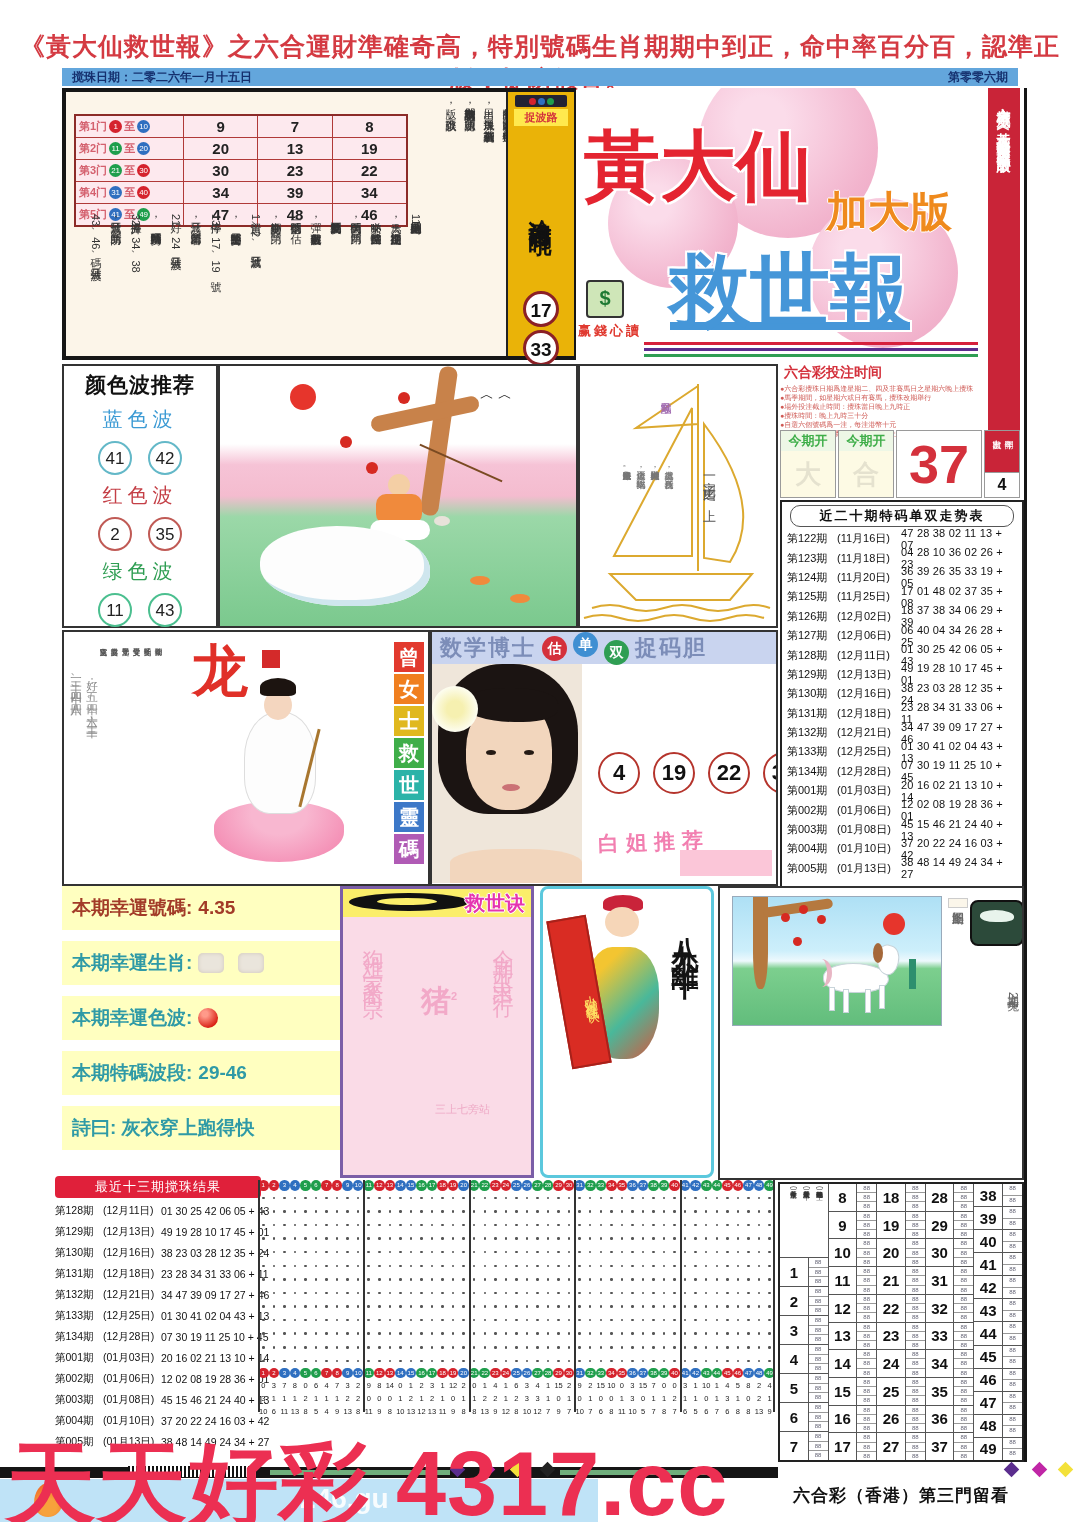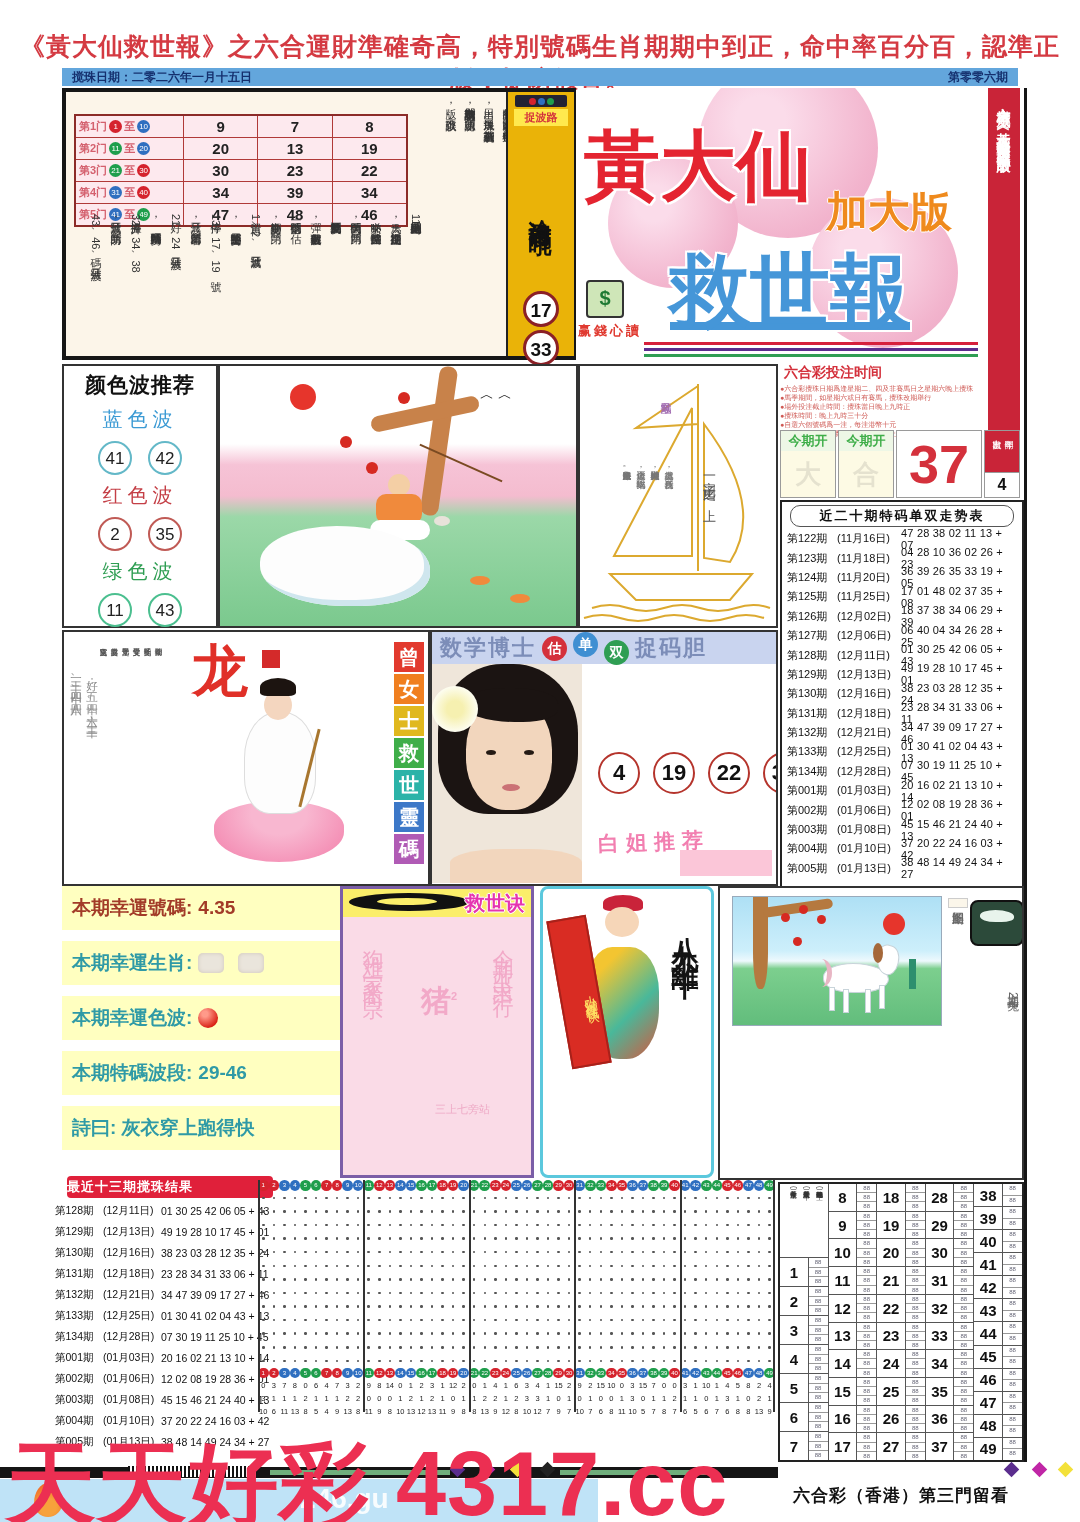--- a/index.html
+++ b/index.html
@@ -134,22 +134,22 @@
   
   .horsebox{left:718px;top:886px;width:306px;height:294px;border:2px solid #333;box-sizing:border-box;background:#fff;overflow:hidden;}
   .himg{left:12px;top:8px;width:210px;height:130px;border:1px solid #9ab;box-sizing:border-box;overflow:hidden;
       background:linear-gradient(180deg,#aee0f5 0%,#cdeffb 42%,#eef9fd 50%,#7ccf8e 56%,#62bd7c 100%);}
   .hlabel{left:228px;top:10px;font-size:12px;color:#666;background:#fbf6ea;border:1px solid #ccc;padding:4px 2px;line-height:14px;}
   .hlogo{left:250px;top:12px;width:50px;height:42px;background:#2c4a3a;border-radius:8px;border:2px solid #111;overflow:hidden;}
   .hlogo:before{content:"";position:absolute;left:8px;top:8px;width:34px;height:12px;background:#e8f4ec;border-radius:50% 60% 40% 50%;}
   .hnote{left:284px;top:96px;font-size:12px;color:#666;letter-spacing:2px;}
   
   .results{left:55px;top:1176px;width:240px;}
-  .res-title{width:206px;background:#e0203a;color:#fff;font-size:13px;font-weight:bold;text-align:left;
-      border-radius:4px;padding:2px 0;letter-spacing:1px;margin-bottom:2px;margin-left:12px;}
+  .res-title{width:206px;background:#e0203a;color:#fff;font-size:13px;font-weight:normal;text-align:center;
+      border-radius:4px;padding:2px 0;letter-spacing:1px;margin-bottom:2px;}
   .rrow{display:flex;height:21px;align-items:center;font-size:10.5px;color:#111;}
   .rrow .p{width:48px;} .rrow .d{width:58px;} .rrow .n{flex:1;}
   
   .matrix{left:258px;top:1180px;width:517px;height:262px;}
   .ballrow{display:flex;height:11px;}
   .mball{width:10.55px;height:10.5px;border-radius:50%;color:#fff;font-size:6px;line-height:10.5px;text-align:center;box-sizing:border-box;}
   .dotrow{display:flex;height:13.6px;}
   .dcell{width:10.55px;display:flex;align-items:center;justify-content:center;}
   .dot{width:2.5px;height:2.5px;border-radius:50%;background:#555;}
   .statrow{display:flex;height:13px;}

